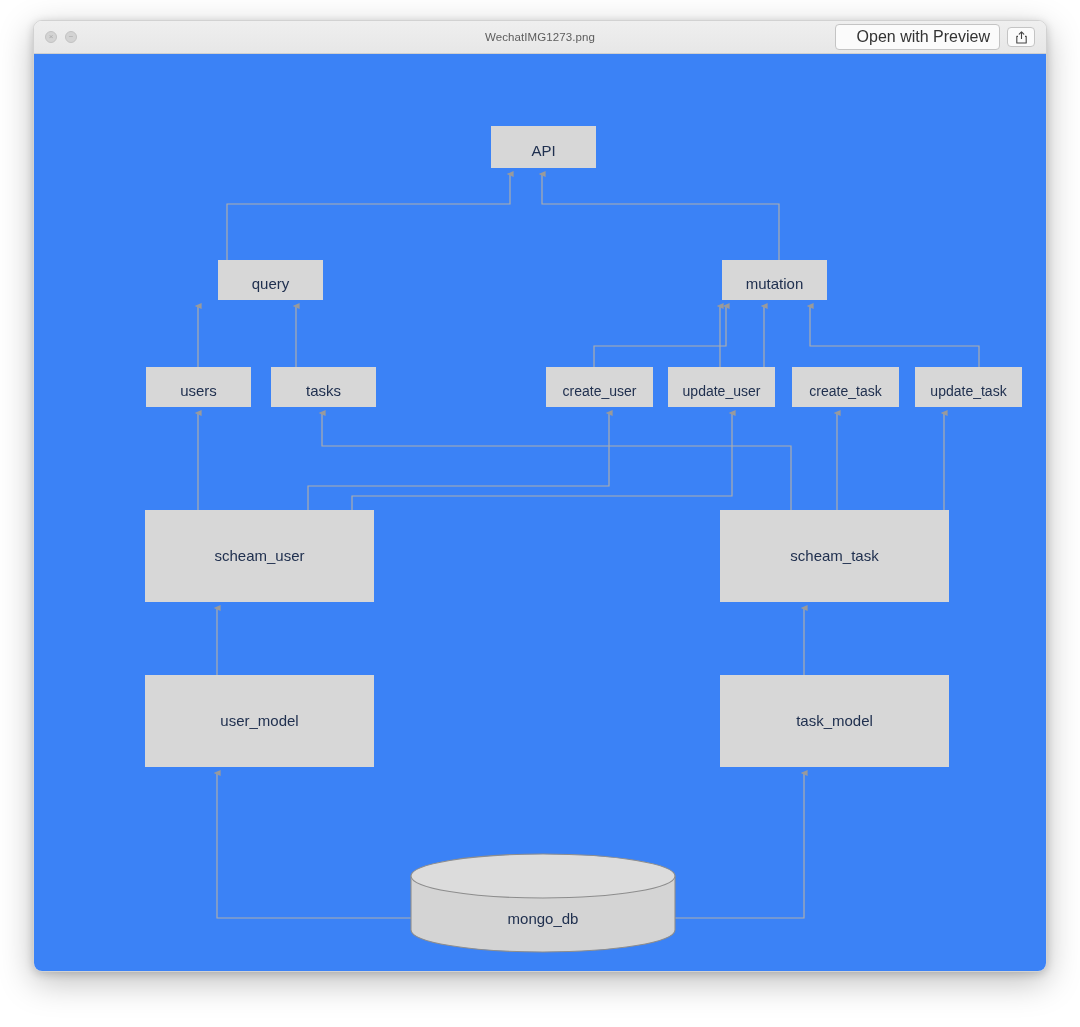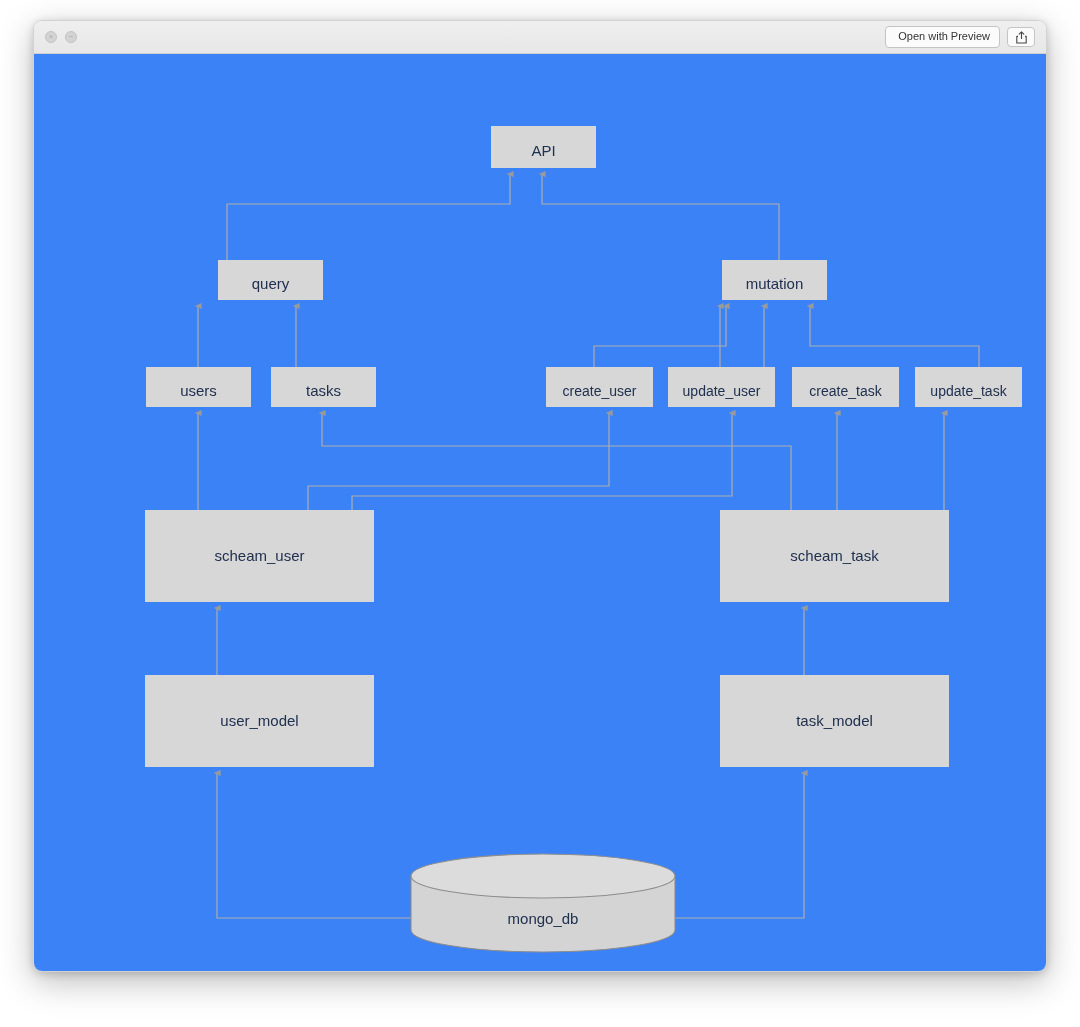--- a/index.html
+++ b/index.html
@@ -72,26 +72,26 @@
   }
 
   .titlebar-right {
     margin-left: auto;
     display: flex;
     align-items: center;
     gap: 7px;
     z-index: 2;
   }
   #open-with-preview {
-    font-size: 11px;
+    font-size: 16px;
     color: #333333;
     background: #fbfbfb;
     border: 1px solid #c4c4c4;
     border-radius: 4px;
-    padding: 3px 9px 4px 12px;
+    padding: 3px 9px 4px 21px;
     cursor: default;
     line-height: 1.1;
   }
   #share-btn {
     width: 28px; height: 20px;
     background: #fbfbfb;
     border: 1px solid #c4c4c4;
     border-radius: 4px;
     display: flex; align-items: center; justify-content: center;
     cursor: default;
@@ -142,20 +142,21 @@
 
       <div class="traffic-lights">
         <div class="light">
           <span class="glyph">×</span>
         </div>
         <div class="light">
           <span class="glyph">−</span>
         </div>
       </div>
 
+      <div id="window-title">WechatIMG1273.png</div>
 
       <div class="titlebar-right">
         <div id="open-with-preview">Open with Preview</div>
         <div id="share-btn">
           <svg width="11" height="13" viewBox="0 0 11 13">
             <path d="M5.5 1 L5.5 8" stroke="#444" stroke-width="1.1" fill="none"></path>
             <path d="M3.2 3.1 L5.5 0.9 L7.8 3.1" stroke="#444" stroke-width="1.1" fill="none" stroke-linecap="round" stroke-linejoin="round"></path>
             <path d="M2 5.4 L0.8 5.4 L0.8 12 L10.2 12 L10.2 5.4 L9 5.4" stroke="#444" stroke-width="1.1" fill="none" stroke-linejoin="round"></path>
           </svg>
         </div>

